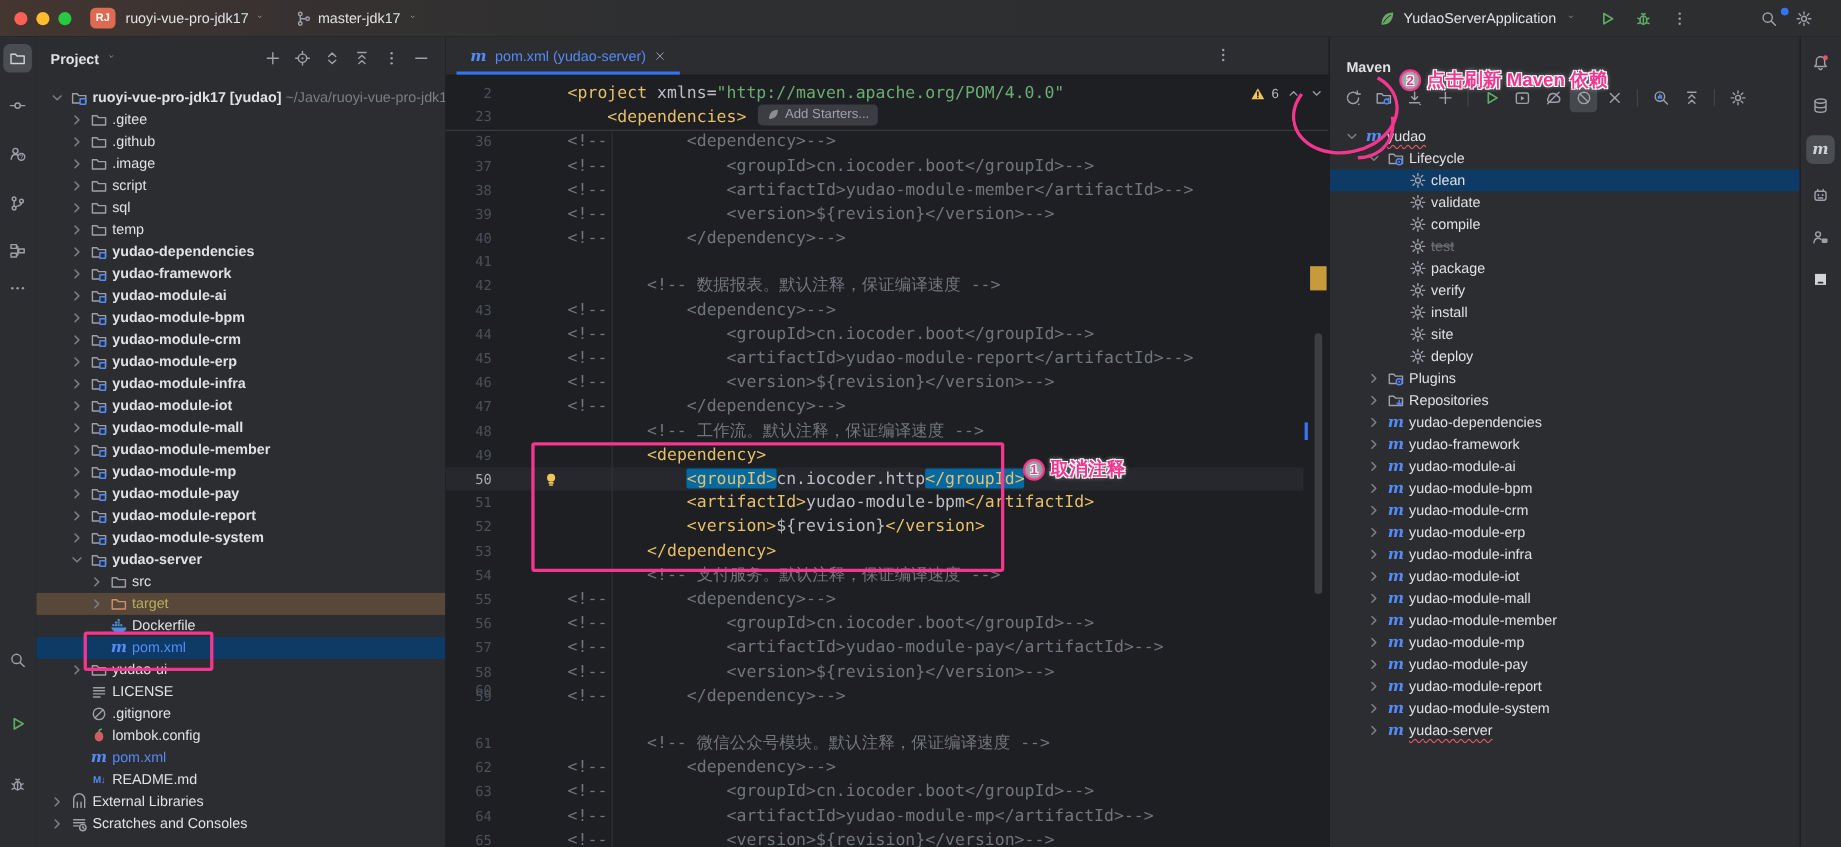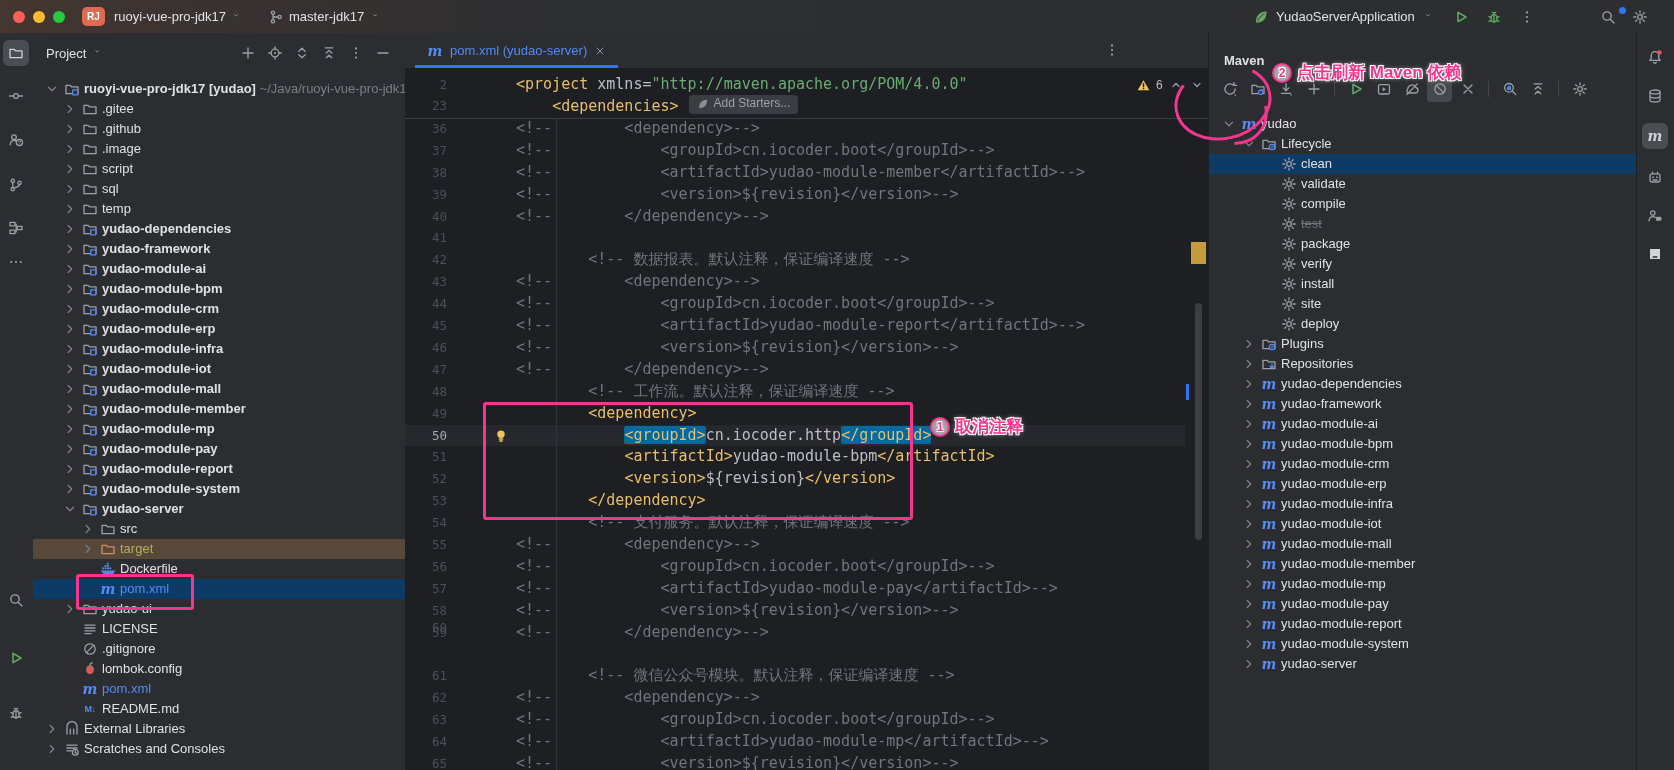--- a/index.html
+++ b/index.html
@@ -19,35 +19,35 @@
     font-size:10px;font-weight:700;display:flex;align-items:center;justify-content:center}
   .tbar-label{color:#dfe1e5}
   
   #left-strip{left:0;top:33px;width:33px;height:737px;background:#2b2d30;border-right:1px solid #1e1f22}
   .strip-btn{position:absolute;left:3px;width:26px;height:26px;border-radius:6px;
     display:flex;align-items:center;justify-content:center}
   .strip-btn.active{background:#4a4d51}
   
   #project-panel{left:33px;top:33px;width:372px;height:737px;background:#2b2d30;border-right:1px solid #1e1f22;overflow:hidden}
   #project-header{position:absolute;left:0;top:0;width:100%;height:40px;display:flex;align-items:center}
-  #project-title{font-weight:400;margin-left:13px;margin-right:5px}
+  #project-title{font-weight:700;margin-left:13px;margin-right:5px}
   #project-header-icons{position:absolute;right:14px;top:0;height:40px;display:flex;align-items:center;gap:11px}
   #project-tree{position:absolute;left:0;top:46px;width:100%}
   .tree-row{position:relative;height:20px;display:flex;align-items:center;white-space:nowrap}
   .tree-row .chev{position:absolute}
   .tree-row .ric{position:absolute}
   .tree-row .lbl{position:absolute;line-height:20px}
   .sel-blue{background:#0d3b66}
   .sel-brown{background:#57483a}
   .hintpath{color:#7a7e85;font-weight:400}
   .mvnm{font-family:"DejaVu Serif",serif;font-style:italic;font-weight:700;color:#548af7;font-size:14px;line-height:16px}
   .blue-file{color:#548af7}
   .olive{color:#b6ae5e}
   .bold{font-weight:700}
-  .squig{text-decoration-style:wavy;text-decoration-color:#e55765;text-underline-offset:3px;text-decoration-thickness:1px}
+  .squig{text-decoration:underline;text-decoration-style:wavy;text-decoration-color:#e55765;text-underline-offset:3px;text-decoration-thickness:1px}
   
   #editor{left:405px;top:33px;width:803px;height:737px;background:#1e1f22;overflow:hidden}
   #tabbar{position:absolute;left:0;top:0;width:100%;height:35px;background:#2b2d30;border-bottom:1px solid #1e1f22}
   #tab-active{position:absolute;left:10px;top:0;height:35px;display:flex;align-items:center;gap:7px;padding:0 12px;background:#2b2d30}
   #tab-active:after{content:"";position:absolute;left:0;right:0;bottom:0;height:3px;background:#3574f0}
   #tab-label{color:#548af7}
   #tab-kebab{position:absolute;right:88px;top:9px}
   #sticky{position:absolute;left:0;top:35px;width:100%;height:50px;background:#1e1f22;border-bottom:1px solid #3c3e43}
   .cline{position:absolute;left:0;width:780px;height:21.9px;display:flex;align-items:center}
   .gnum{position:absolute;left:0;width:42px;text-align:right;font-family:"DejaVu Sans Mono",monospace;

